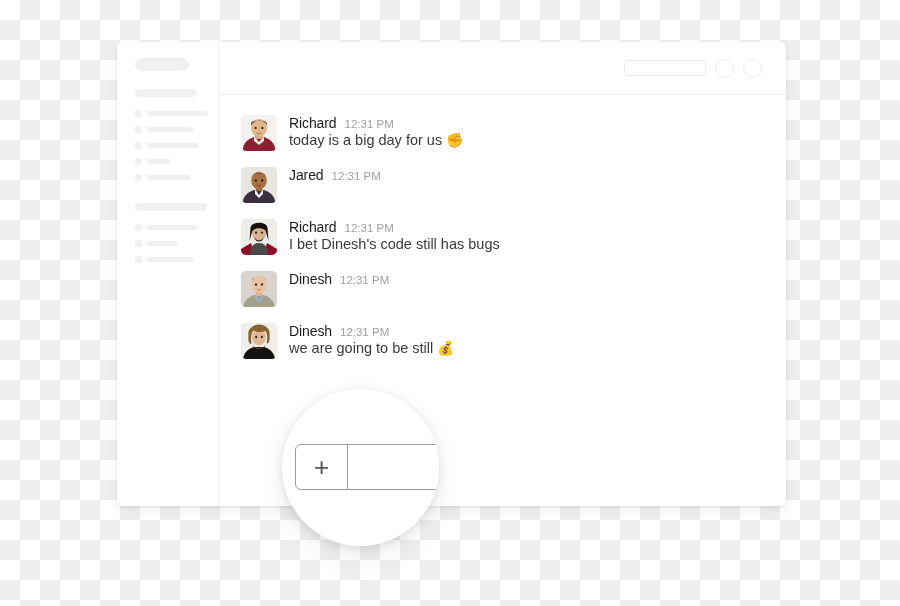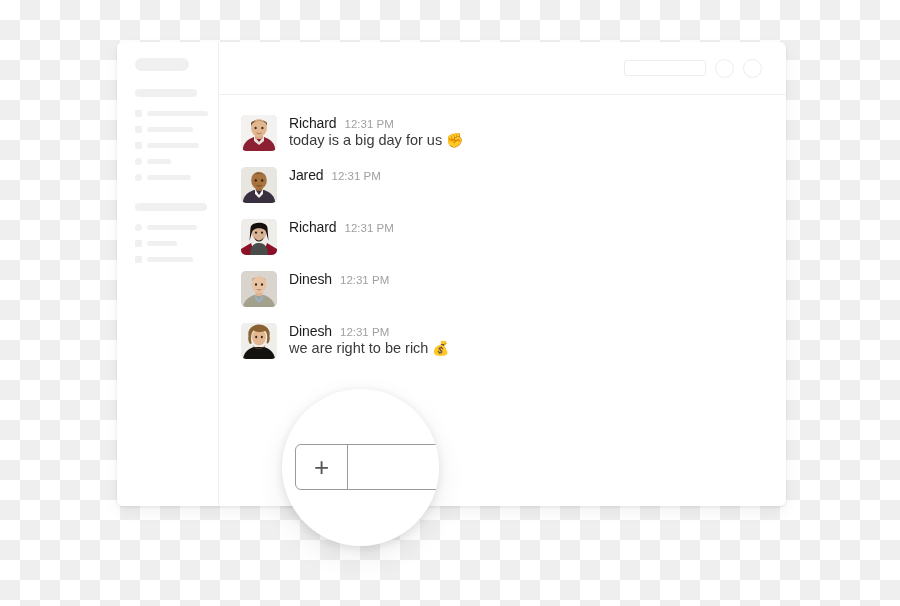--- a/index.html
+++ b/index.html
@@ -282,20 +282,21 @@
               <ellipse cx="15" cy="13.6" rx="1" ry="1.2" fill="#241a14"></ellipse>
               <ellipse cx="21" cy="13.6" rx="1" ry="1.2" fill="#241a14"></ellipse>
               <path d="M13.5 18 C15 22.5 21 22.5 22.5 18 C22 24 14 24 13.5 18 Z" fill="#1b1310"></path>
             </svg>
           </div>
           <div class="msg-body">
             <div class="msg-meta">
               <span class="msg-author">Richard</span>
               <span class="msg-time">12:31 PM</span>
             </div>
+            <div class="msg-text">I bet Dinesh's code still has bugs</div>
           </div>
         </div>
 
         <div class="message">
           <div class="avatar">
             <svg viewBox="0 0 36 36" xmlns="http://www.w3.org/2000/svg" aria-hidden="true">
               <rect width="36" height="36" fill="#d9d5ce"></rect>
               <path d="M2 36 C3 28 10 25 13 24 L23 24 C26 25 33 28 34 36 Z" fill="#a3a08c"></path>
               <path d="M14 23 L18 29 L22 23 L22 28 L18 32 L14 28 Z" fill="#98b0c4"></path>
               <rect x="14.5" y="19" width="7" height="6" rx="2" fill="#dcb394"></rect>
@@ -324,21 +325,21 @@
               <path d="M12 22 C13 26 23 26 24 22 C24 27 12 27 12 22 Z" fill="#6e4c28"></path>
               <ellipse cx="15.2" cy="14" rx="1" ry="1.2" fill="#2d211a"></ellipse>
               <ellipse cx="20.8" cy="14" rx="1" ry="1.2" fill="#2d211a"></ellipse>
             </svg>
           </div>
           <div class="msg-body">
             <div class="msg-meta">
               <span class="msg-author">Dinesh</span>
               <span class="msg-time">12:31 PM</span>
             </div>
-            <div class="msg-text"><span>we are right to be rich </span><span class="emoji">💰</span></div>
+            <div class="msg-text"><span>we are going to be still </span><span class="emoji">💰</span></div>
           </div>
         </div>
 
       </div>
     </div>
   </div>
 
   <div id="magnifier">
     <div id="composer-zoom">
       <div id="plus-button">+</div>

